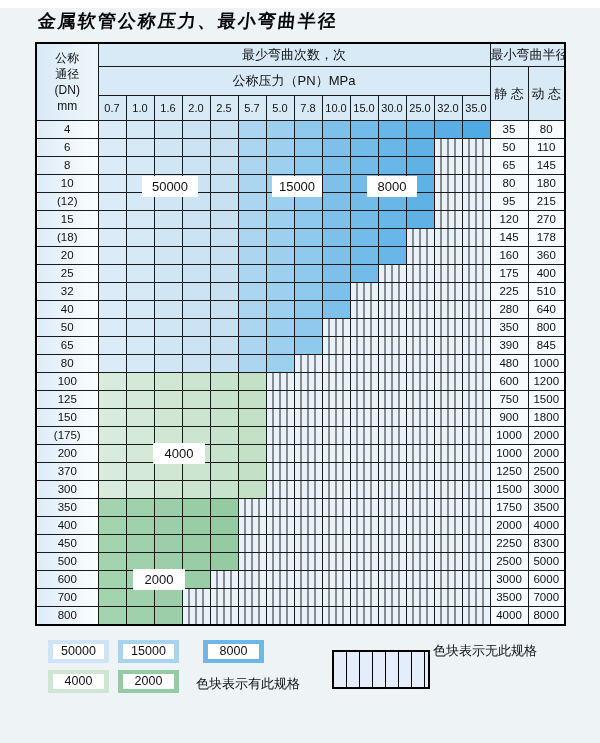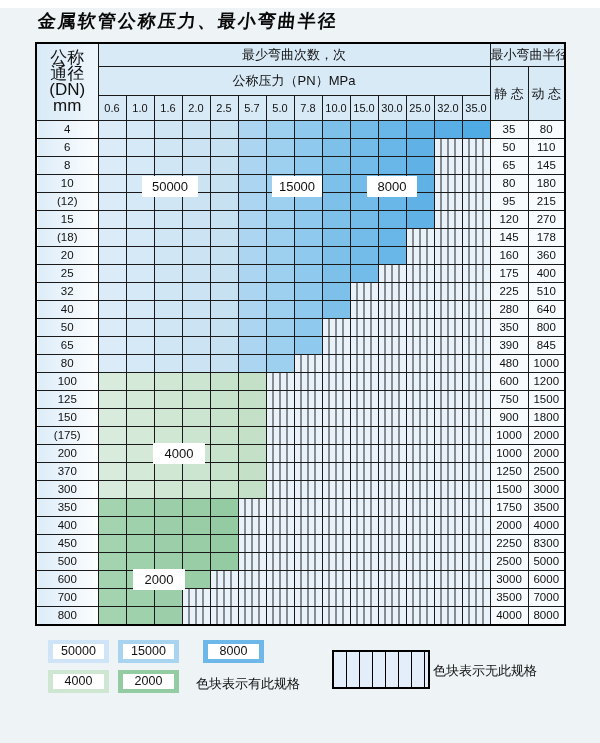--- a/index.html
+++ b/index.html
@@ -6,42 +6,42 @@
   body{width:600px;height:743px;background:#eef3f6;font-family:"Liberation Sans",sans-serif;position:relative;overflow:hidden;}
   .top-strip{position:absolute;left:0;top:0;width:600px;height:8px;background:#ffffff;}
   .title{position:absolute;left:38px;top:9px;font-family:"Liberation Serif",serif;font-weight:bold;font-size:18px;letter-spacing:2px;color:#0a0a0a;transform:skewX(-6deg);}
   .table-wrap{position:absolute;left:35px;top:42px;width:531px;}
   table{border-collapse:collapse;table-layout:fixed;width:530px;border:2px solid #000;}
   th,td{border:1px solid #1a1a1a;padding:0;text-align:center;overflow:hidden;white-space:nowrap;}
   th{font-weight:normal;background:#d9eaf7;color:#111;}
   .h1{height:22px;font-size:13px;}
   .h2{height:28px;font-size:13px;}
   .h3{font-size:13px;}
-  .dn-head{background:linear-gradient(to right,#d9eaf7,#eef6fc);font-size:17px;line-height:16px;}
+  .dn-head{background:linear-gradient(to right,#d9eaf7,#eef6fc);font-size:12px;line-height:16px;}
   .tick{height:24px;font-size:11px;}
   tbody td{height:17px;line-height:17px;font-size:11.5px;color:#111;}
   td.dn{background:linear-gradient(to right,#ddecf8,#fbfdfe);}
   td.val{background:#f8fbfd;}
   td.nospec{background-color:#e9f1f9;background-image:repeating-linear-gradient(to right,transparent 0 6px,#23272c 6px 7px);}
   .zone-label{position:absolute;background:#ffffff;color:#111;font-size:13px;line-height:21px;text-align:center;}
   #zl-50000{left:107px;top:134px;width:56px;height:21px;}
   #zl-15000{left:237px;top:134px;width:50px;height:21px;}
   #zl-8000{left:332px;top:134px;width:50px;height:21px;}
   #zl-4000{left:118px;top:401px;width:52px;height:21px;}
   #zl-2000{left:98px;top:527px;width:52px;height:21px;}
   .swatch{position:absolute;width:61px;height:23px;}
   .swatch .inner{position:absolute;left:5px;top:4px;right:5px;bottom:4px;background:#ffffff;font-size:12.5px;line-height:15px;text-align:center;color:#111;}
   #sw-50000{left:48px;top:640px;}
   #sw-15000{left:118px;top:640px;}
   #sw-8000{left:203px;top:640px;}
   #sw-4000{left:48px;top:670px;}
   #sw-2000{left:118px;top:670px;}
   .legend-text{position:absolute;font-size:13px;color:#111;}
   #has-spec-text{left:196px;top:675px;}
-  #no-spec-text{left:433px;top:662px;}
+  #no-spec-text{left:433px;top:642px;}
   .no-spec-box{position:absolute;left:332px;top:650px;width:94px;height:35px;border:2px solid #000;background-color:#e3eefa;background-image:repeating-linear-gradient(to right,transparent 0 12px,#000 12px 13px);}
 </style>
 </head>
 <body>
 
 <div class="top-strip"></div>
 <div class="title">金属软管公称压力、最小弯曲半径</div>
 
 <div class="table-wrap">
   <table>
@@ -74,21 +74,21 @@
           </th>
         <th colspan="14" class="h1">最少弯曲次数，次</th>
         <th colspan="2" class="h1">最小弯曲半径</th>
       </tr>
       <tr>
         <th colspan="14" class="h2">公称压力（PN）MPa</th>
         <th rowspan="2" class="h3">静 态</th>
         <th rowspan="2" class="h3">动 态</th>
       </tr>
       <tr id="tick-row">
-          <th class="tick">0.6</th>
+          <th class="tick">0.7</th>
           <th class="tick">1.0</th>
           <th class="tick">1.6</th>
           <th class="tick">2.0</th>
           <th class="tick">2.5</th>
           <th class="tick">5.7</th>
           <th class="tick">5.0</th>
           <th class="tick">7.8</th>
           <th class="tick">10.0</th>
           <th class="tick">15.0</th>
           <th class="tick">30.0</th>

